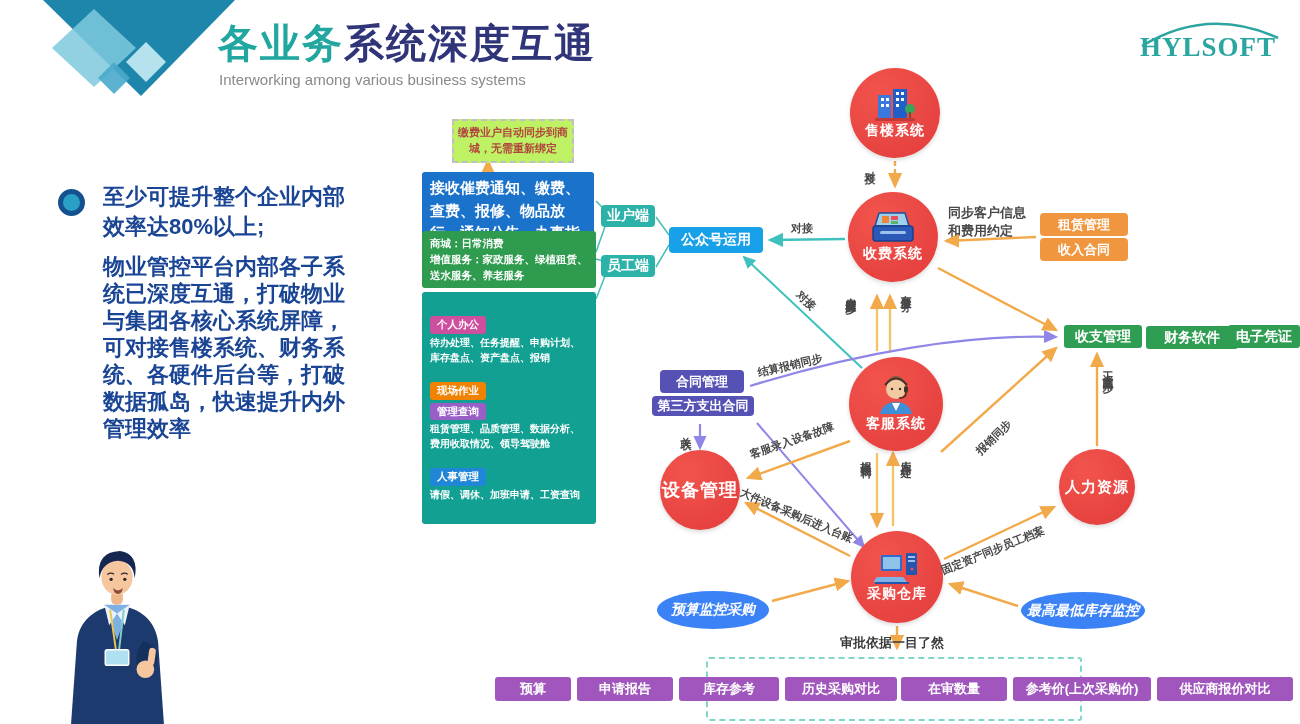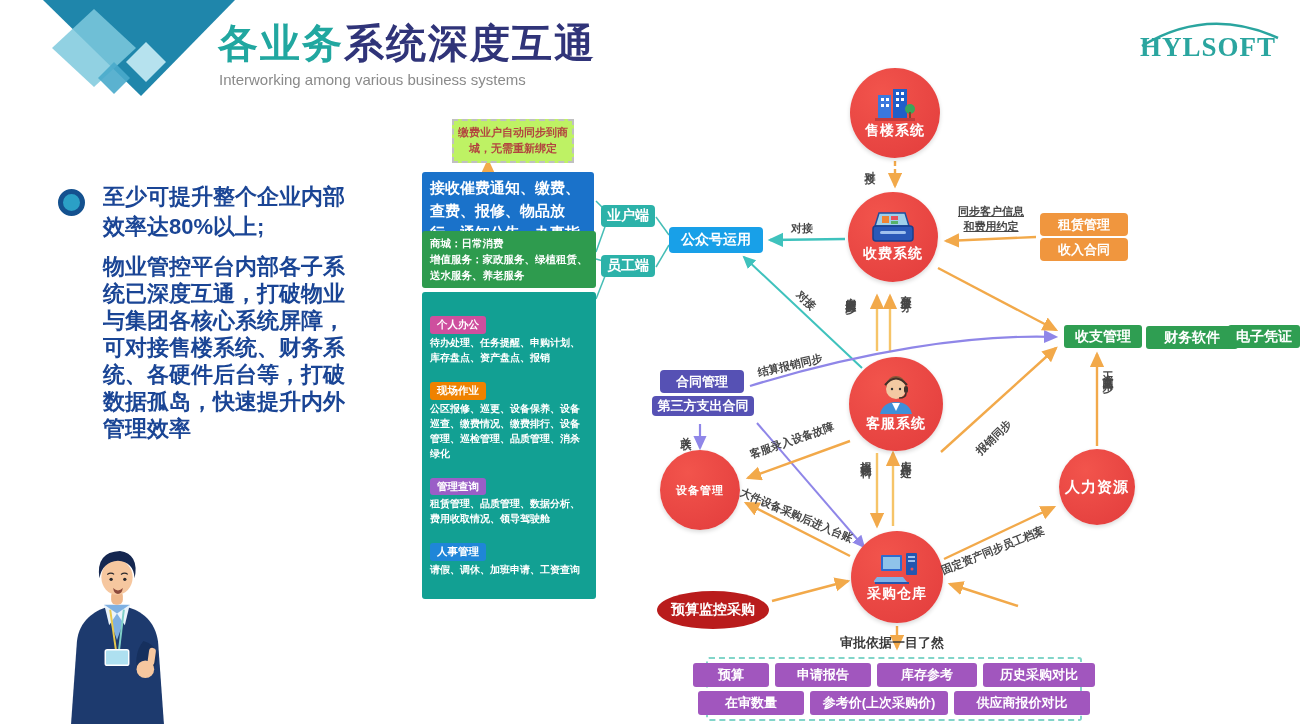--- a/index.html
+++ b/index.html
@@ -34,30 +34,30 @@
   .circle{position:absolute;border-radius:50%;background:radial-gradient(circle at 35% 28%,#f2544c,#e23c3c);
           color:#fff;font-weight:bold;display:flex;flex-direction:column;align-items:center;justify-content:center;
           text-align:center;box-shadow:0 2px 4px rgba(0,0,0,.15);}
   .circle .lbl{font-size:14px;letter-spacing:1px;}
   .orbox{position:absolute;width:88px;height:23px;background:#f0963e;border-radius:4px;color:#fff;font-size:13px;
          font-weight:bold;display:flex;align-items:center;justify-content:center;}
   .grbox{position:absolute;height:23px;background:#2f9e52;border-radius:3px;color:#fff;font-size:14px;
          font-weight:bold;display:flex;align-items:center;justify-content:center;}
   .pubox{position:absolute;height:23px;background:#5651b4;border-radius:4px;color:#fff;font-size:13px;
          font-weight:bold;display:flex;align-items:center;justify-content:center;}
-  .ellipse{position:absolute;background:#b91c1c;border-radius:50%;color:#fff;font-size:14px;font-weight:bold;
-           display:flex;align-items:center;justify-content:center;}
-  .elabel{position:absolute;font-size:11px;font-weight:600;color:#474747;white-space:pre-line;text-align:center;text-decoration:underline;}
+  .ellipse{position:absolute;background:#3b82f6;border-radius:50%;color:#fff;font-size:14px;font-weight:bold;
+           display:flex;align-items:center;justify-content:center;font-style:italic;}
+  .elabel{position:absolute;font-size:13px;font-weight:600;color:#474747;white-space:pre-line;text-align:left;}
   .rlabel{position:absolute;font-size:11px;font-weight:600;color:#474747;white-space:nowrap;}
   .vlabel{position:absolute;writing-mode:vertical-rl;font-size:11px;font-weight:600;color:#474747;letter-spacing:2px;}
   .vcols{position:absolute;writing-mode:vertical-lr;height:29px;font-size:11px;font-weight:600;color:#474747;
          line-height:1.15;letter-spacing:1px;}
   .approval{position:absolute;left:840px;top:634px;font-size:13px;font-weight:bold;color:#3a3a3a;}
   .pbtn-wrap{position:absolute;left:706px;top:657px;width:376px;height:64px;border:2px dashed #82d5c9;
-             border-radius:3px;box-sizing:border-box;display:flex;flex-direction:column;gap:4px;
+             border-radius:3px;box-sizing:border-box;display:flex;flex-direction:row;gap:4px;
              align-items:center;justify-content:center;}
   .prow{display:flex;gap:6px;}
   .pbtn{background:#a156be;border-radius:3px;color:#fff;font-size:13px;font-weight:bold;height:24px;
         display:flex;align-items:center;justify-content:center;padding:0 10px;}
   svg.edges{position:absolute;left:0;top:0;}
 </style>
 </head>
 <body>
 
 <div class="stage">
@@ -168,21 +168,20 @@
   </svg>
 
   <div class="note">缴费业户自动同步到商城，无需重新绑定</div>
   <div class="panel bluebox">接收催费通知、缴费、查费、报修、物品放行、通知公告、办事指南、社区活动</div>
   <div class="panel greenbox">商城：日常消费
 增值服务：家政服务、绿植租赁、送水服务、养老服务</div>
   <div class="panel tealbox">
     <span class="badge b0">个人办公</span>
     <div>待办处理、任务提醒、申购计划、库存盘点、资产盘点、报销</div>
     <span class="badge b1">现场作业</span>
-    <div>公区报修、巡更、设备保养、设备巡查、缴费情况、缴费排行、设备管理、巡检管理、品质管理、消杀绿化</div>
     <span class="badge b2">管理查询</span>
     <div>租赁管理、品质管理、数据分析、费用收取情况、领导驾驶舱</div>
     <span class="badge b3">人事管理</span>
     <div>请假、调休、加班申请、工资查询</div>
   </div>
 
   <div class="tag" style="left:601px;top:205px">业户端</div>
   <div class="tag" style="left:601px;top:255px">员工端</div>
   <div class="wechat">公众号运用</div>
 
@@ -227,21 +226,21 @@
       <path d="M10,10 Q21,-3 32,10" stroke="#43322a" stroke-width="2" fill="none"></path>
       <rect x="29" y="11" width="4" height="7" rx="2" fill="#43322a"></rect>
       <path d="M31,18 q0,5 -7,5" stroke="#43322a" stroke-width="1.6" fill="none"></path>
       <circle cx="17" cy="14" r="1.2" fill="#333"></circle>
         <circle cx="25" cy="14" r="1.2" fill="#333"></circle>
     </svg>
     <div class="lbl">客服系统</div>
   </div>
 
   <div class="circle" style="left:660px;top:450px;width:80px;height:80px">
-    <div class="lbl" style="font-size:11px">设备管理</div>
+    <div class="lbl" style="font-size:18px">设备管理</div>
   </div>
 
   <div class="circle" style="left:851px;top:531px;width:92px;height:92px">
     <svg width="46" height="34" viewBox="0 0 46 34">
       <rect x="32" y="2" width="11" height="22" rx="1" fill="#2456b0"></rect>
       <rect x="34" y="5" width="7" height="2" fill="#9fc1ee"></rect>
         <rect x="34" y="9" width="7" height="2" fill="#9fc1ee"></rect>
       <circle cx="38" cy="18" r="1.5" fill="#e8515c"></circle>
       <rect x="7" y="4" width="21" height="16" rx="1" fill="#2e6bd0"></rect>
       <rect x="9" y="6" width="17" height="12" fill="#8fc3ea"></rect>
@@ -259,20 +258,21 @@
   <div class="orbox" style="left:1040px;top:238px">收入合同</div>
 
   <div class="grbox" style="left:1064px;top:325px;width:78px">收支管理</div>
   <div class="grbox" style="left:1146px;top:326px;width:92px">财务软件</div>
   <div class="grbox" style="left:1228px;top:325px;width:72px">电子凭证</div>
 
   <div class="pubox" style="left:660px;top:370px;width:84px">合同管理</div>
   <div class="pubox" style="left:652px;top:396px;width:102px;height:20px">第三方支出合同</div>
 
   <div class="ellipse" style="left:657px;top:591px;width:112px;height:38px">预算监控采购</div>
+  <div class="ellipse" style="left:1021px;top:592px;width:124px;height:37px">最高最低库存监控</div>
 
   <div class="vlabel" style="left:862px;top:162px">对接</div>
   <div class="rlabel" style="left:791px;top:221px">对接</div>
   <div class="rlabel" style="left:795px;top:293px;transform:rotate(44deg)">对接</div>
   <div class="elabel" style="left:948px;top:204px;width:86px">同步客户信息
 和费用约定</div>
   <div class="vcols" style="left:844px;top:289px">房产资源同步</div>
   <div class="vlabel" style="left:898px;top:286px">有偿服务</div>
   <div class="rlabel" style="left:757px;top:358px;transform:rotate(-13deg)">结算报销同步</div>
   <div class="rlabel" style="left:748px;top:433px;transform:rotate(-19deg)">客服录入设备故障</div>

